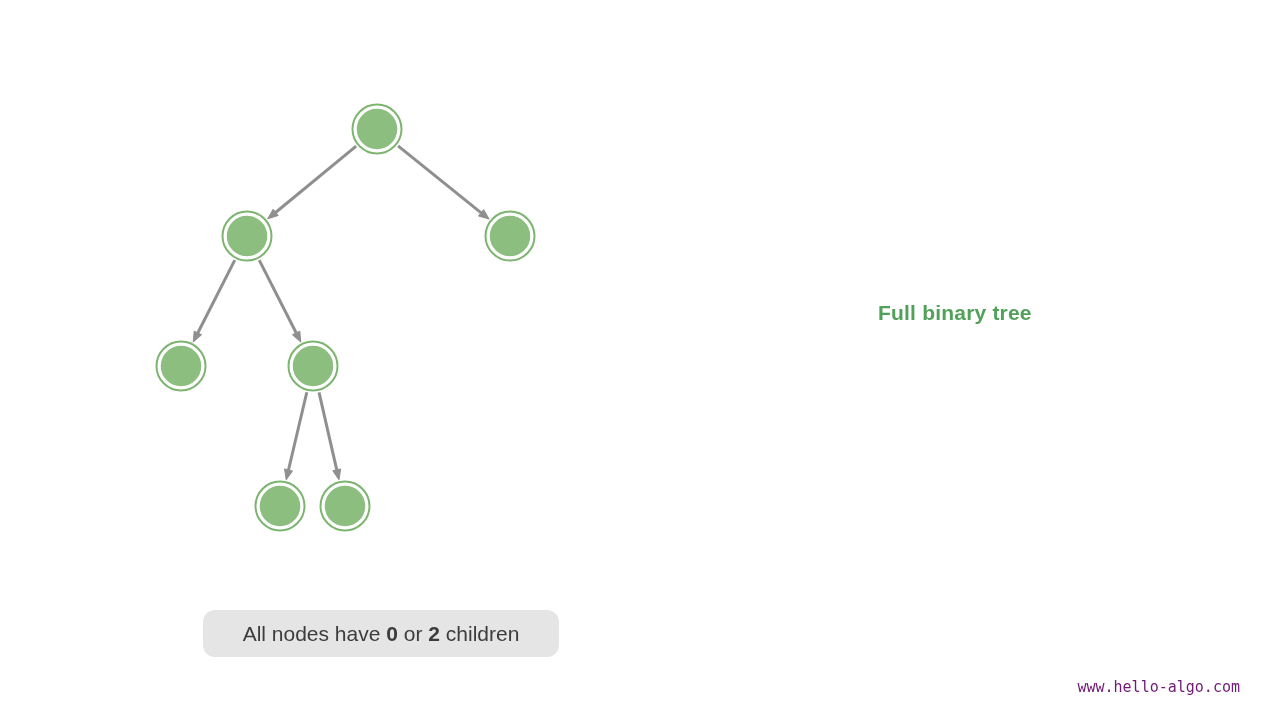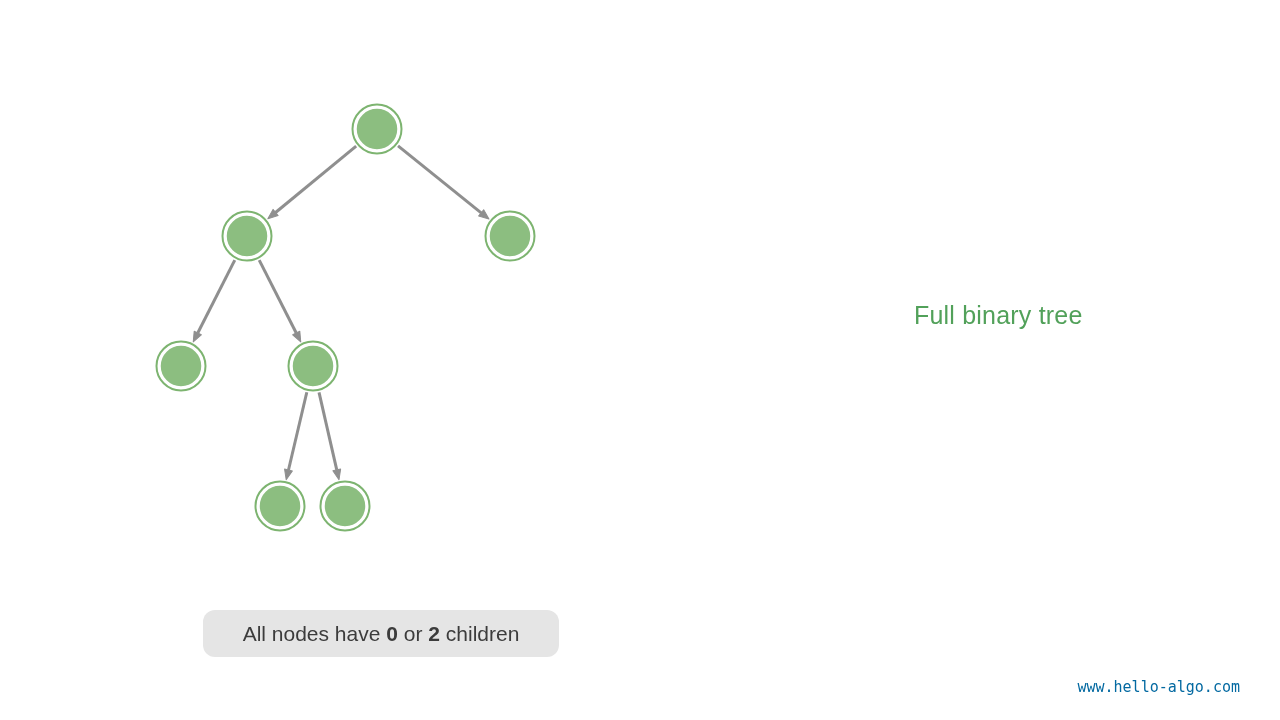--- a/index.html
+++ b/index.html
@@ -19,25 +19,24 @@
     position: absolute;
     left: 0;
     top: 0;
     width: 1280px;
     height: 720px;
   }
   .diagram-title {
     position: absolute;
     left: 878px;
     top: 301px;
-    font-size: 25px;
-    font-weight: 400;
+    font-size: 21px;
+    font-weight: 700;
     letter-spacing: 0.2px;
     white-space: nowrap;
-    margin-left: 36px;
   }
   .caption-badge {
     position: absolute;
     left: 203px;
     top: 586px;
     width: 356px;
     height: 47px;
     background: #e5e5e5;
     border-radius: 12px;
     display: flex;
@@ -50,21 +49,21 @@
   }
   .caption-badge .bold {
     font-weight: 700;
   }
   .watermark {
     position: absolute;
     right: 40px;
     top: 678px;
     font-family: "DejaVu Sans Mono", monospace;
     font-size: 15px;
-    color: #0369a1;
+    color: #701a75;
     letter-spacing: 0px;
     white-space: nowrap;
   }
 </style>
 </head>
 <body>
 
 <div class="canvas">
 
   <svg class="tree-svg" viewBox="0 0 1280 720" xmlns="http://www.w3.org/2000/svg">

